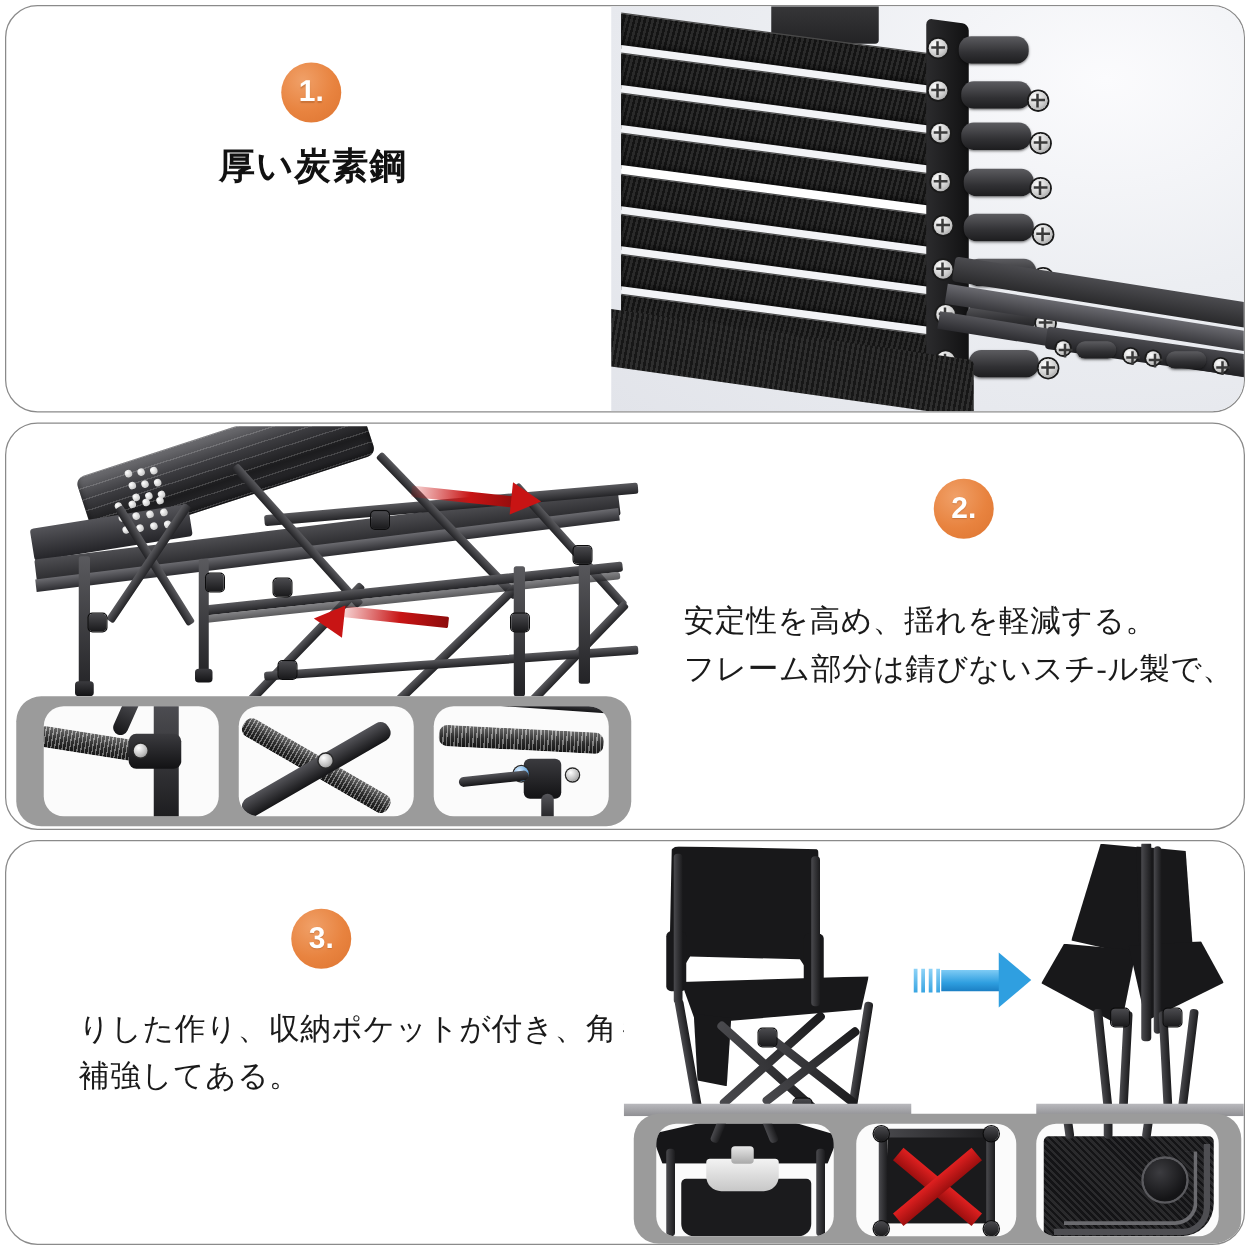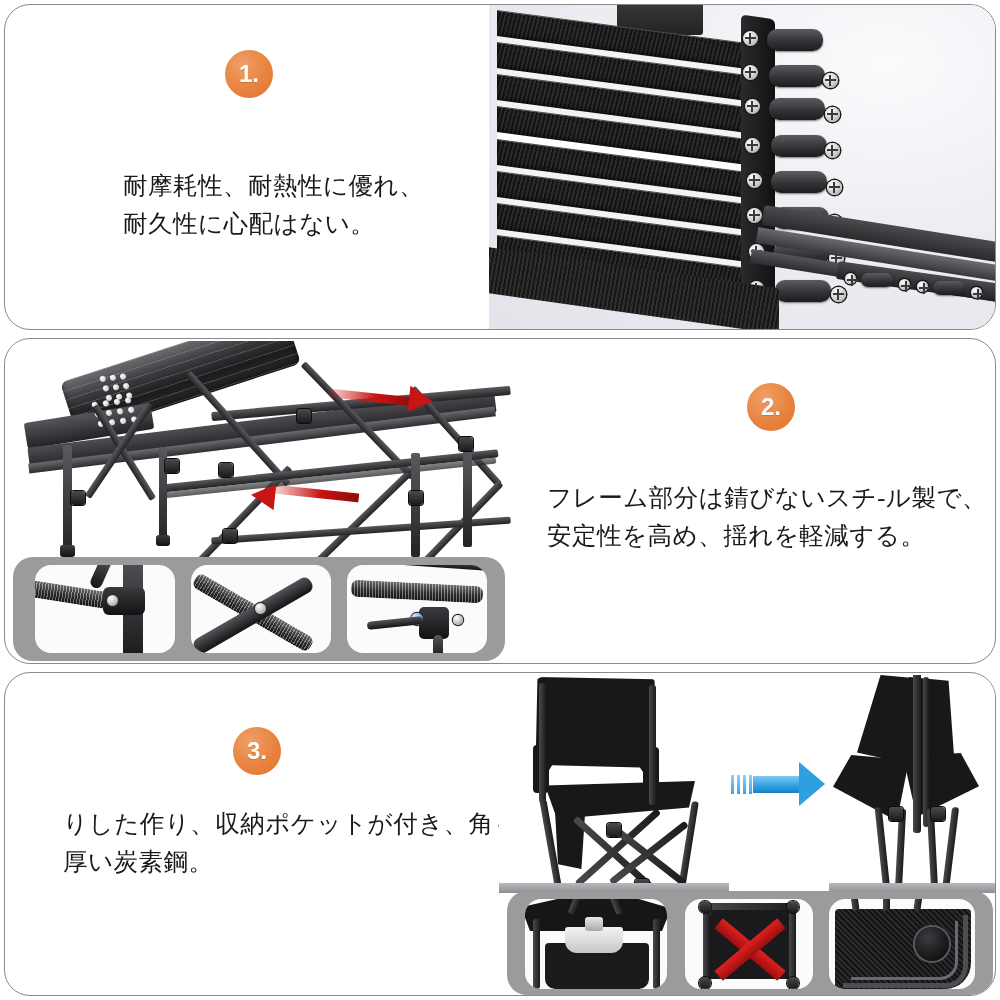--- a/index.html
+++ b/index.html
@@ -316,24 +316,21 @@
       <div class="p1-screw" style="left:410px; top:274px; width:11px; height:11px;"></div>
       <div class="p1-screw" style="left:428px; top:276px; width:11px; height:11px;"></div>
       <div class="p1-cap" style="left:444px; top:276px; width:32px; height:14px;"></div>
       <div class="p1-screw" style="left:482px; top:282px; width:11px; height:11px;"></div>
 
       <div class="p1-base"></div>
     </div>
 
     <div class="textblock" style="left:0px; top:0px; width:480px; height:324px;">
       <div class="badge" style="position:absolute; left:220px; top:45px;">1.</div>
-      <div class="bodytext" style="position:absolute; left:118px; top:162px;">
-        <span class="ln">耐摩耗性、耐熱性に優れ、</span>
-        <span class="ln">耐久性に心配はない。</span>
-      </div>
+      <div class="headline" style="position:absolute; left:170px; top:108px;">厚い炭素鋼</div>
     </div>
   </div>
 
   <div class="panel" id="panel-2">
 
     <div class="photo" id="photo-2">
 
       <div class="tbl-roll">
         <div class="tbl-roll-lines"></div>
       </div>
@@ -413,22 +410,22 @@
 
       <div>
         <div class="ra-shaft" style="left:262px; top:148px; width:86px; transform:rotate(6deg);"></div>
         <div class="ra-head" style="left:240px; top:142px; border-right:24px solid #c81414; transform:rotate(6deg);"></div>
       </div>
     </div>
 
     <div class="textblock" style="left:500px; top:0px; width:490px; height:324px;">
       <div class="badge" style="position:absolute; left:242px; top:44px;">2.</div>
       <div class="bodytext" style="position:absolute; left:42px; top:140px;">
+        <span class="ln">安定性を高め、揺れを軽減する。</span>
         <span class="ln">フレーム部分は錆びないスチ-ル製で、</span>
-        <span class="ln">安定性を高め、揺れを軽減する。</span>
       </div>
     </div>
 
     <div class="graystrip" style="left:8px; top:218px; width:492px; height:104px;">
 
       <div class="thumb" style="left:22px; top:8px; width:140px; height:88px;">
         <div class="tube" style="left:-6px; top:22px; width:92px; height:17px; transform:rotate(9deg);"></div>
         <div class="tube-dark" style="left:88px; top:-16px; width:20px; height:120px;"></div>
         <div class="collar" style="left:68px; top:22px; width:42px; height:28px; border-radius:6px;"></div>
         <div class="bolt" style="left:72px; top:30px; width:11px; height:11px;"></div>
@@ -452,21 +449,21 @@
       </div>
     </div>
   </div>
 
   <div class="panel" id="panel-3">
 
     <div class="textblock" style="left:0px; top:0px; width:496px; height:324px;">
       <div class="badge" style="position:absolute; left:228px; top:54px;">3.</div>
       <div class="bodytext" style="position:absolute; left:58px; top:132px;">
         <span class="ln">りした作り、収納ポケットが付き、角も</span>
-        <span class="ln">厚い炭素鋼。</span>
+        <span class="ln">補強してある。</span>
       </div>
     </div>
 
     <div class="photo" id="photo-3">
 
       <div>
 
         <div class="chair-fabric" style="left:36px; top:2px; width:122px; height:116px;
              border-radius:8px 10px 4px 4px;
              clip-path: polygon(2% 0%, 98% 2%, 100% 100%, 86% 78%, 14% 76%, 0% 100%);"></div>

